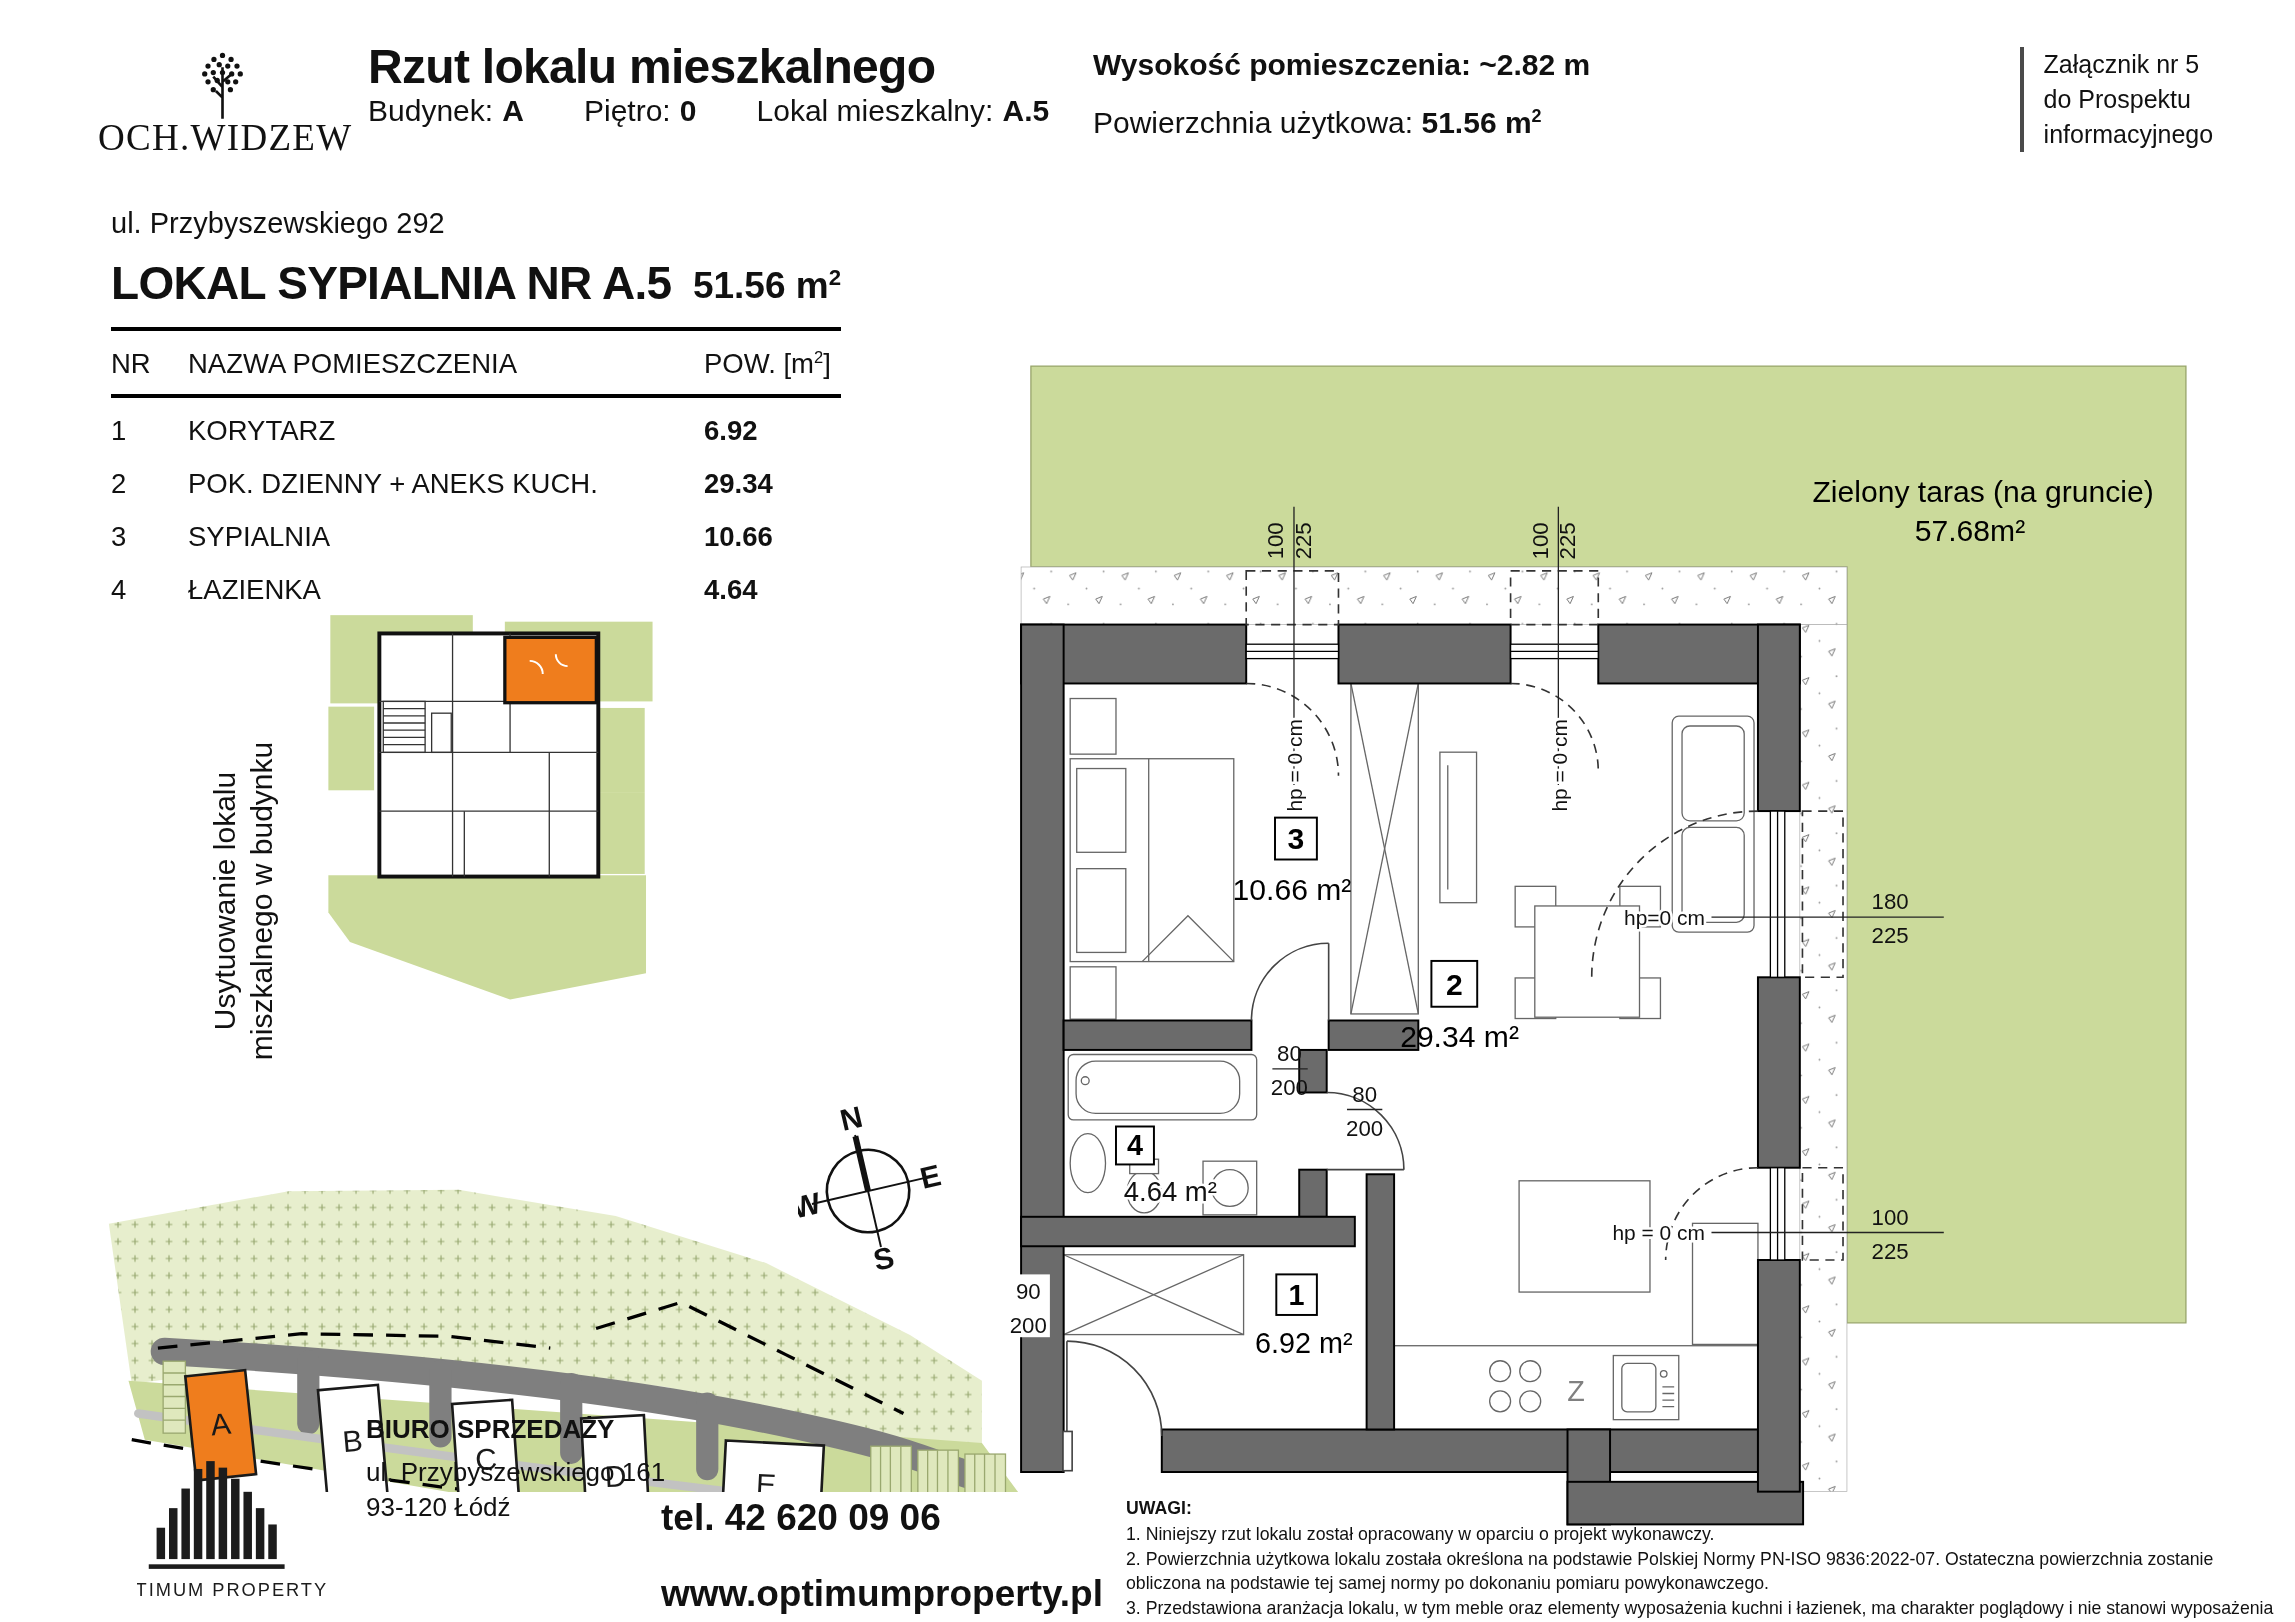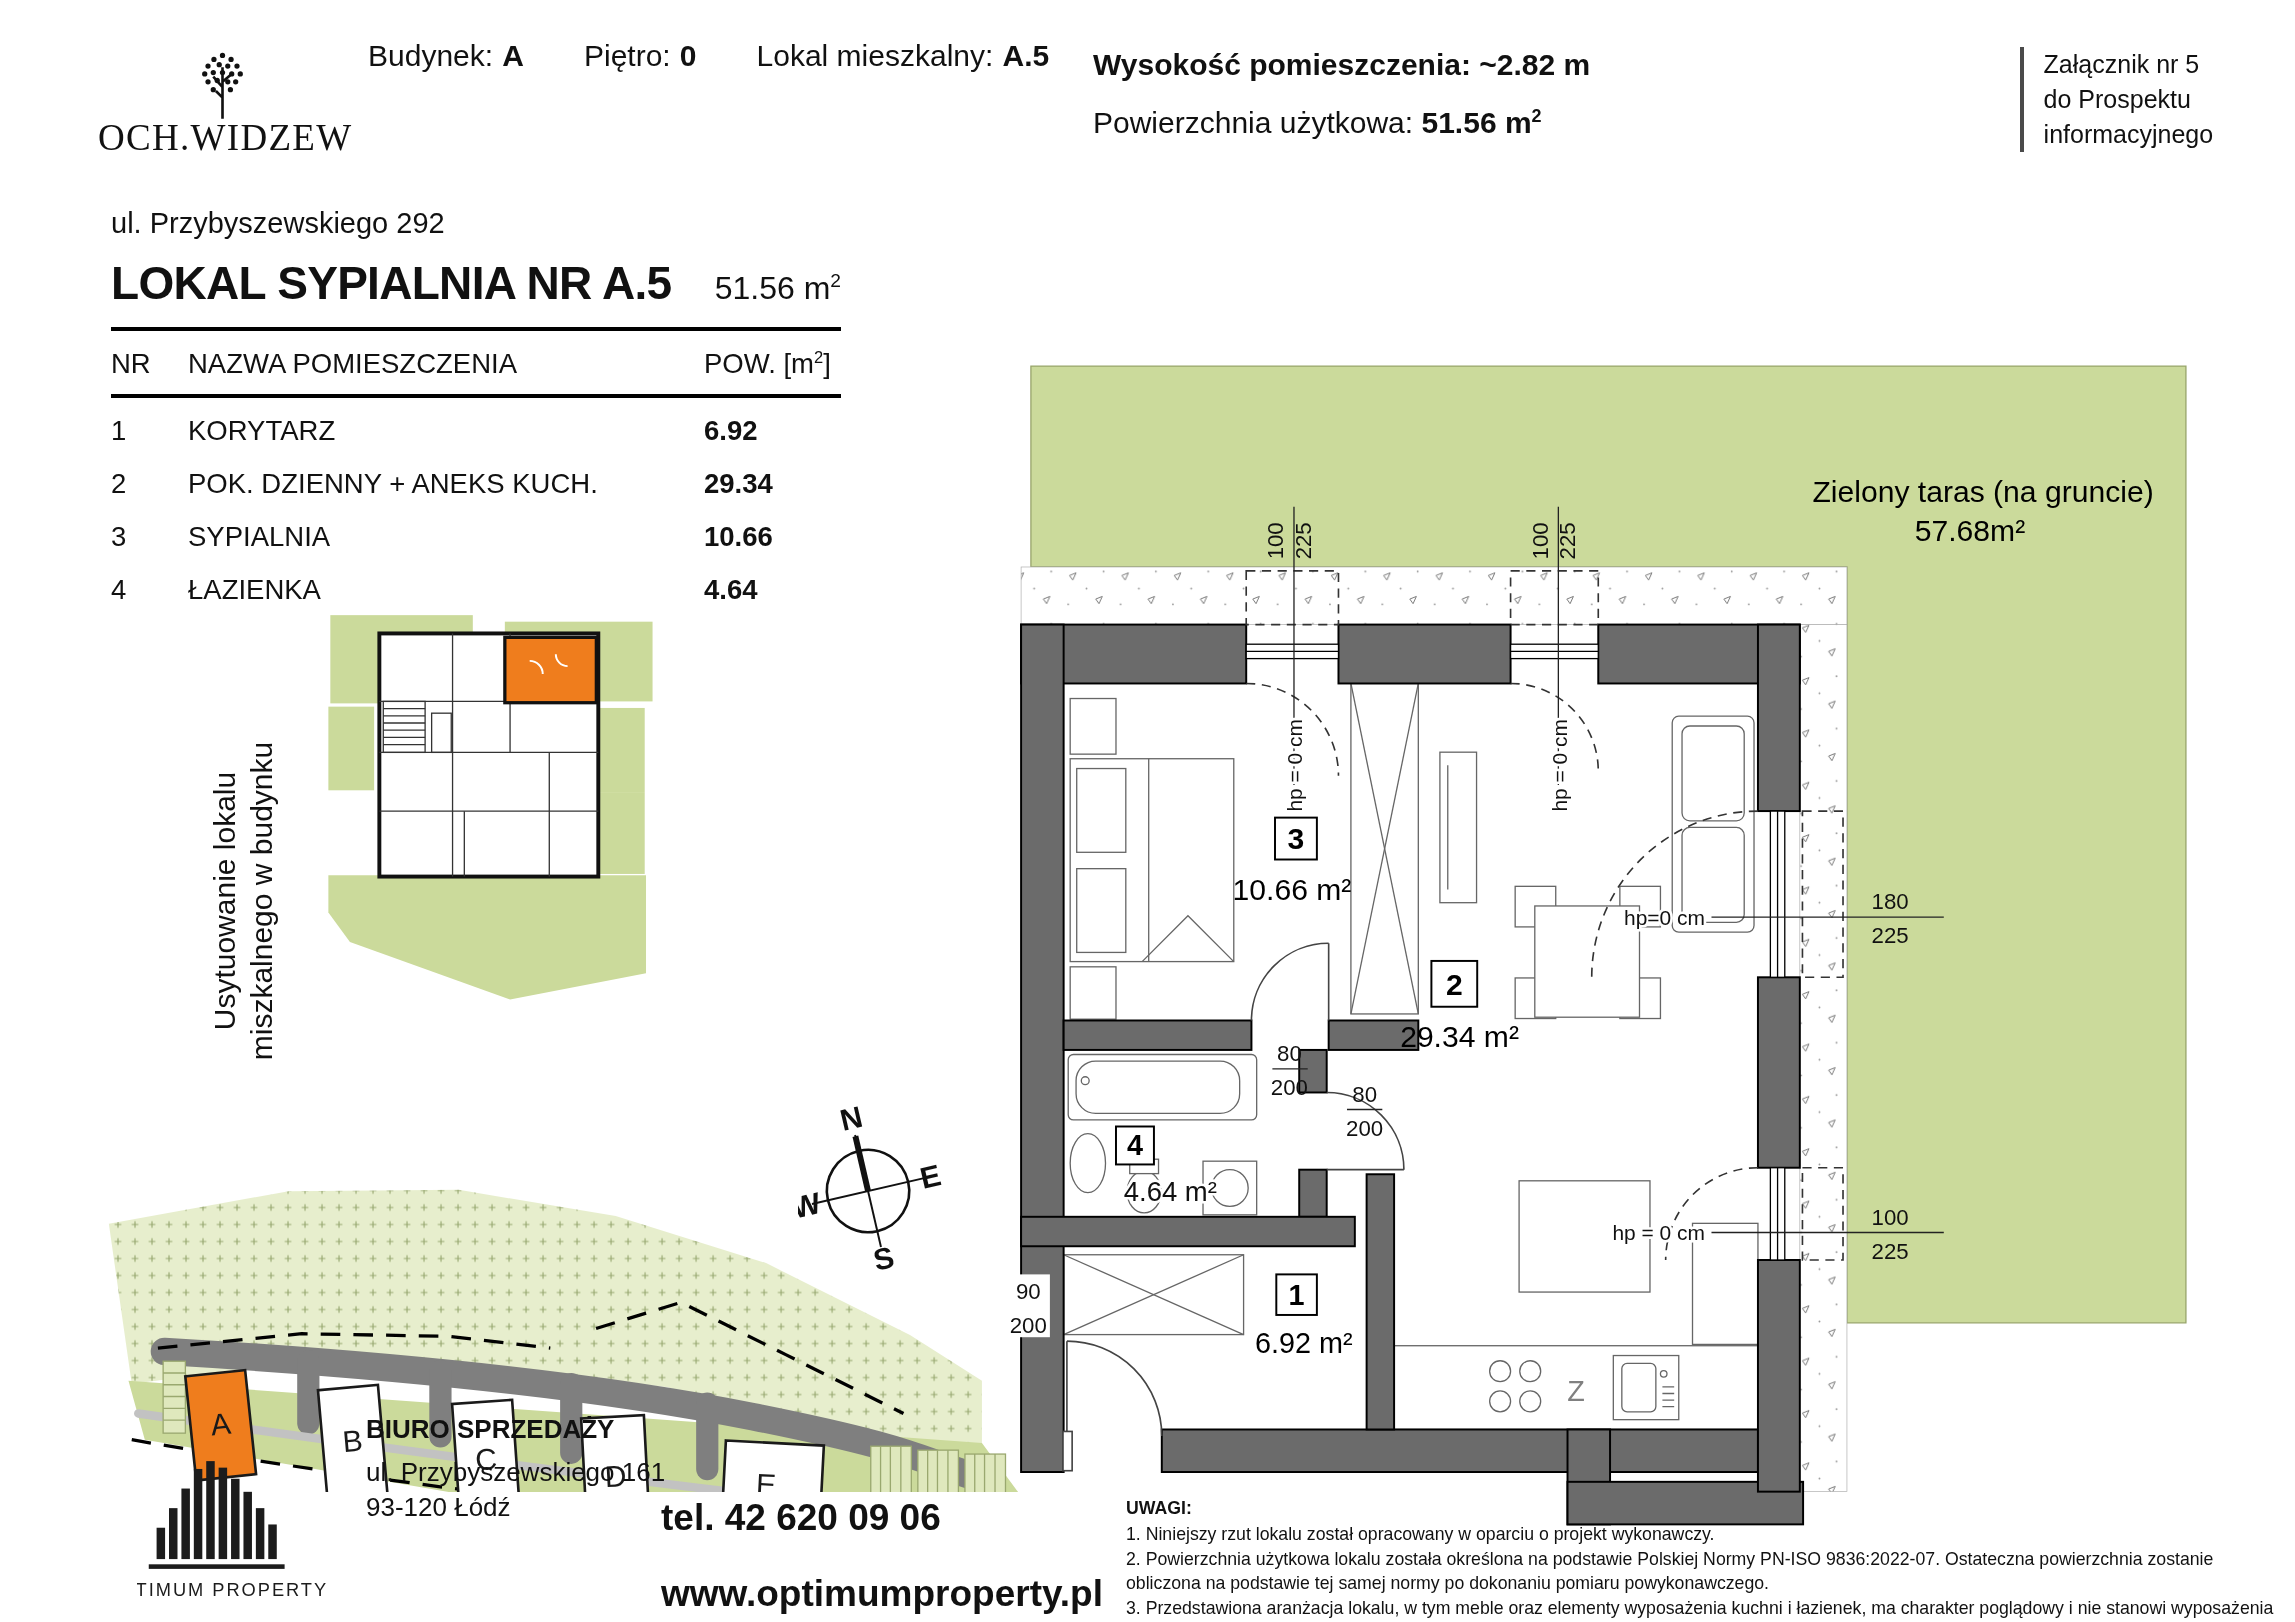--- a/index.html
+++ b/index.html
@@ -19,21 +19,21 @@
   .specs{left:1093px;top:48px;font-size:30px;}
   .specs .l1{font-weight:bold;text-align:right;}
   .specs .l2{margin-top:23.6px;}
   .specs .l2 b{font-weight:bold;}
   .attachment{left:2020px;top:47px;border-left:4.6px solid #4a4a4a;padding-left:19.6px;font-size:25px;line-height:35px;}
   
   .panel{left:111px;top:207px;width:730px;}
   .address{font-size:29px;}
   .unit-title{display:flex;justify-content:space-between;align-items:baseline;margin-top:15.7px;}
   .unit-title .t{font-size:46px;font-weight:bold;letter-spacing:-0.7px;}
-  .unit-title .a{font-size:32px;font-weight:normal;}
+  .unit-title .a{font-size:37px;font-weight:bold;}
   sup{font-size:60%;}
   .rt{margin-top:17px;border-top:4.6px solid #000;}
   .thead{display:flex;font-size:27.5px;padding:17px 0 14.4px 0;}
   .thead .c1{width:77px;}
   .thead .c2{flex:1;}
   .thead .c3{width:137px;}
   .tbody{border-top:4.6px solid #000;padding-top:6.5px;}
   .trow{display:flex;font-size:27.5px;padding:10.5px 0;}
   .trow .c1{width:77px;}
   .trow .c2{flex:1;}
@@ -77,20 +77,21 @@
           <circle cx="80" cy="62" r="4"></circle>
         <circle cx="46" cy="74" r="4"></circle>
           <circle cx="72" cy="74" r="4"></circle>
       </g>
       <path d="M60 118 L60 40 M60 70 L46 54 M60 62 L74 50 M60 86 L50 76" stroke="#111" stroke-width="4" fill="none"></path>
     </svg>
     <div class="brandname">OCH.WIDZEW</div>
   </div>
 
   <div class="abs title-block">
+    <h1>Rzut lokalu mieszkalnego</h1>
     <div class="fields">
       <div class="f">
         <span>Budynek:</span>
         <span class="v">A</span>
       </div>
       <div class="f">
         <span>Piętro:</span>
         <span class="v">0</span>
       </div>
       <div class="f">

